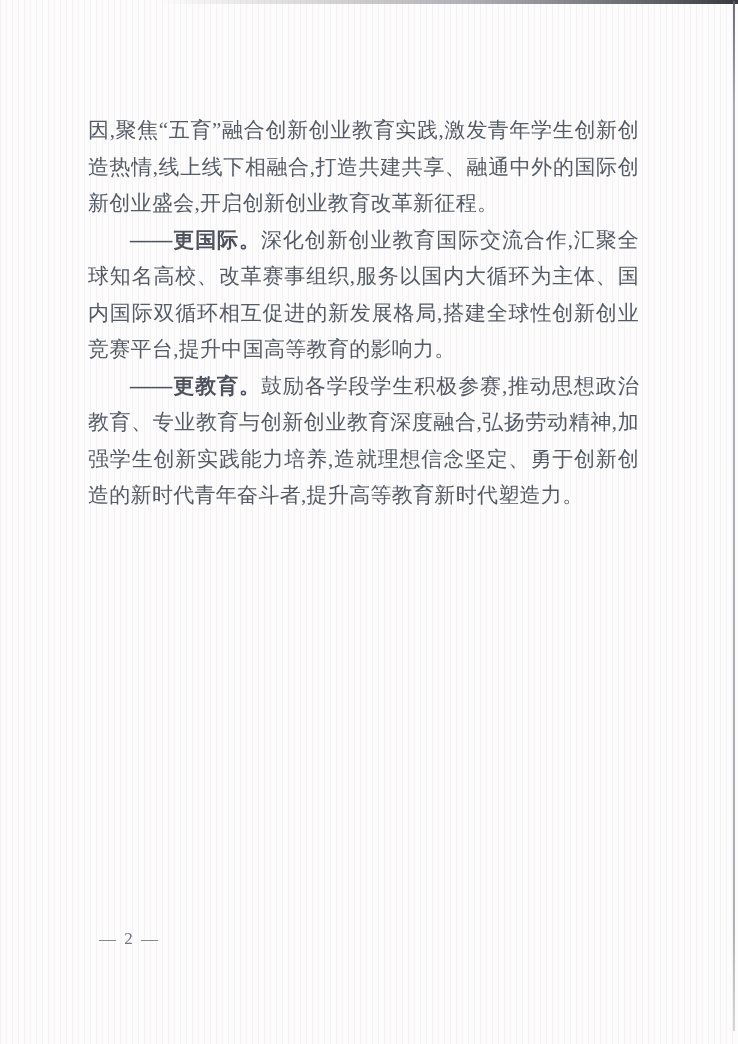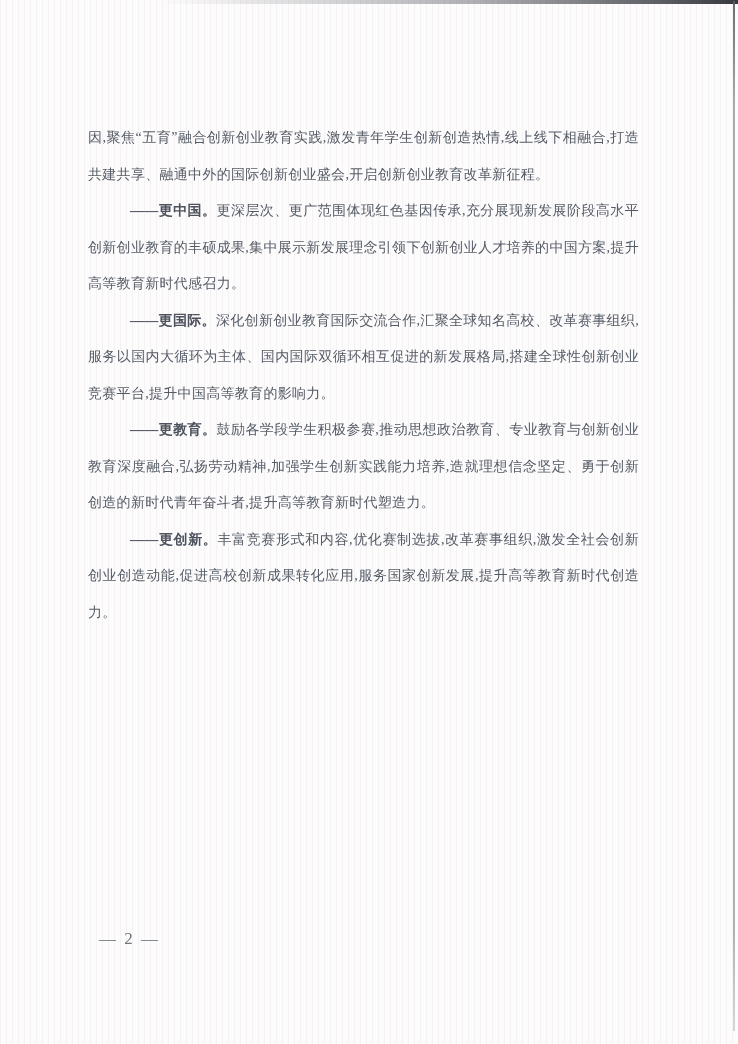--- a/index.html
+++ b/index.html
@@ -51,23 +51,23 @@
       180deg,
       rgba(90,92,98,0.9) 0%,
       rgba(142,145,151,0.75) 10%,
       rgba(142,145,151,0.7) 90%,
       rgba(142,145,151,0.35) 100%
     );
   }
   .doc-text {
     position: absolute;
     left: 88px;
-    top: 120px;
+    top: 112px;
     width: 551px;
-    font-size: 14px;
+    font-size: 21px;
     line-height: 36.5px;
     color: #555b65;
     text-align: justify;
     letter-spacing: 0.3px;
   }
   .para {
     margin: 0;
     padding: 0;
   }
   .para.indent {
@@ -89,20 +89,18 @@
 </style>
 </head>
 <body>
 
 <div class="page">
   <div class="scan-top"></div>
   <div class="scan-right"></div>
 
   <div class="doc-text">
       <div class="para"><span>因,聚焦“五育”融合创新创业教育实践,激发青年学生创新创造热情,线上线下相融合,打造共建共享、融通中外的国际创新创业盛会,开启创新创业教育改革新征程。</span></div>
-      <div class="para indent"><span class="lead">——更中国。</span><span>更深层次、更广范围体现红色基因传承,充分展现新发展阶段高水平创新创业教育的丰硕成果,集中展示新发展理念引领下创新创业人才培养的中国方案,提升高等教育新时代感召力。</span></div>
       <div class="para indent"><span class="lead">——更国际。</span><span>深化创新创业教育国际交流合作,汇聚全球知名高校、改革赛事组织,服务以国内大循环为主体、国内国际双循环相互促进的新发展格局,搭建全球性创新创业竞赛平台,提升中国高等教育的影响力。</span></div>
       <div class="para indent"><span class="lead">——更教育。</span><span>鼓励各学段学生积极参赛,推动思想政治教育、专业教育与创新创业教育深度融合,弘扬劳动精神,加强学生创新实践能力培养,造就理想信念坚定、勇于创新创造的新时代青年奋斗者,提升高等教育新时代塑造力。</span></div>
-      <div class="para indent"><span class="lead">——更创新。</span><span>丰富竞赛形式和内容,优化赛制选拔,改革赛事组织,激发全社会创新创业创造动能,促进高校创新成果转化应用,服务国家创新发展,提升高等教育新时代创造力。</span></div>
     </div>
 
   <div class="page-number">— 2 —</div>
 </div>
 
 </body></html>

